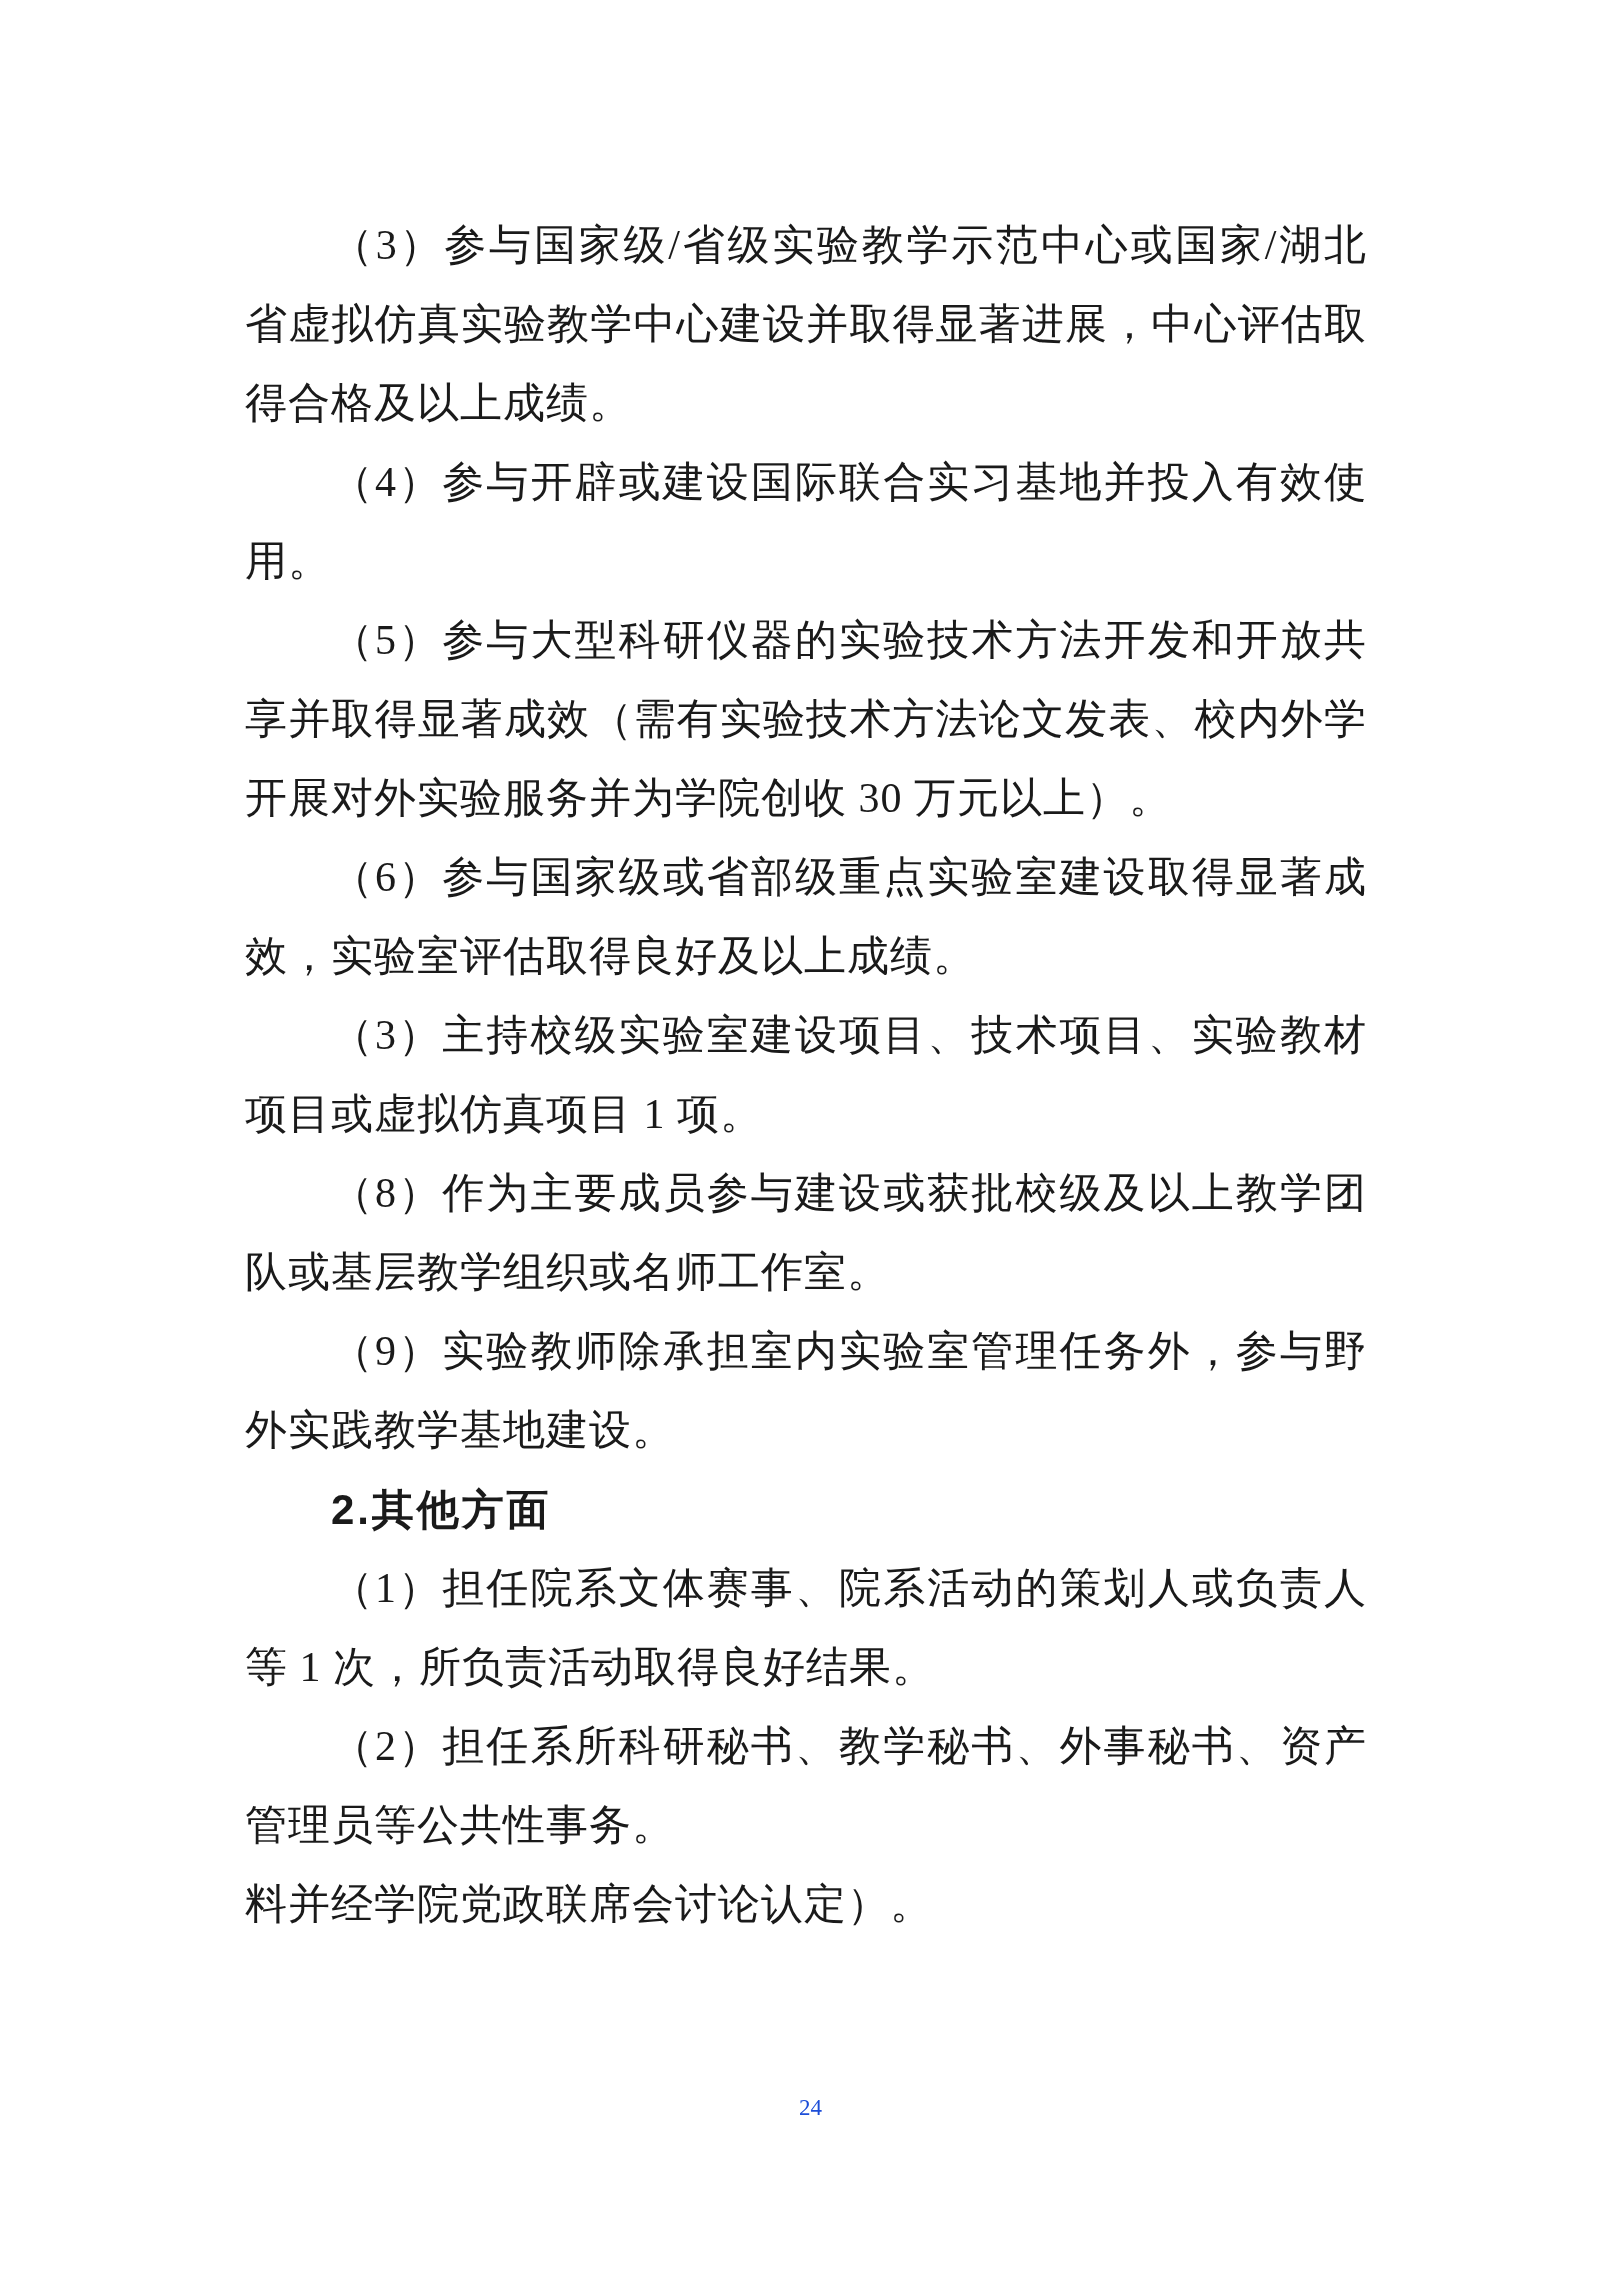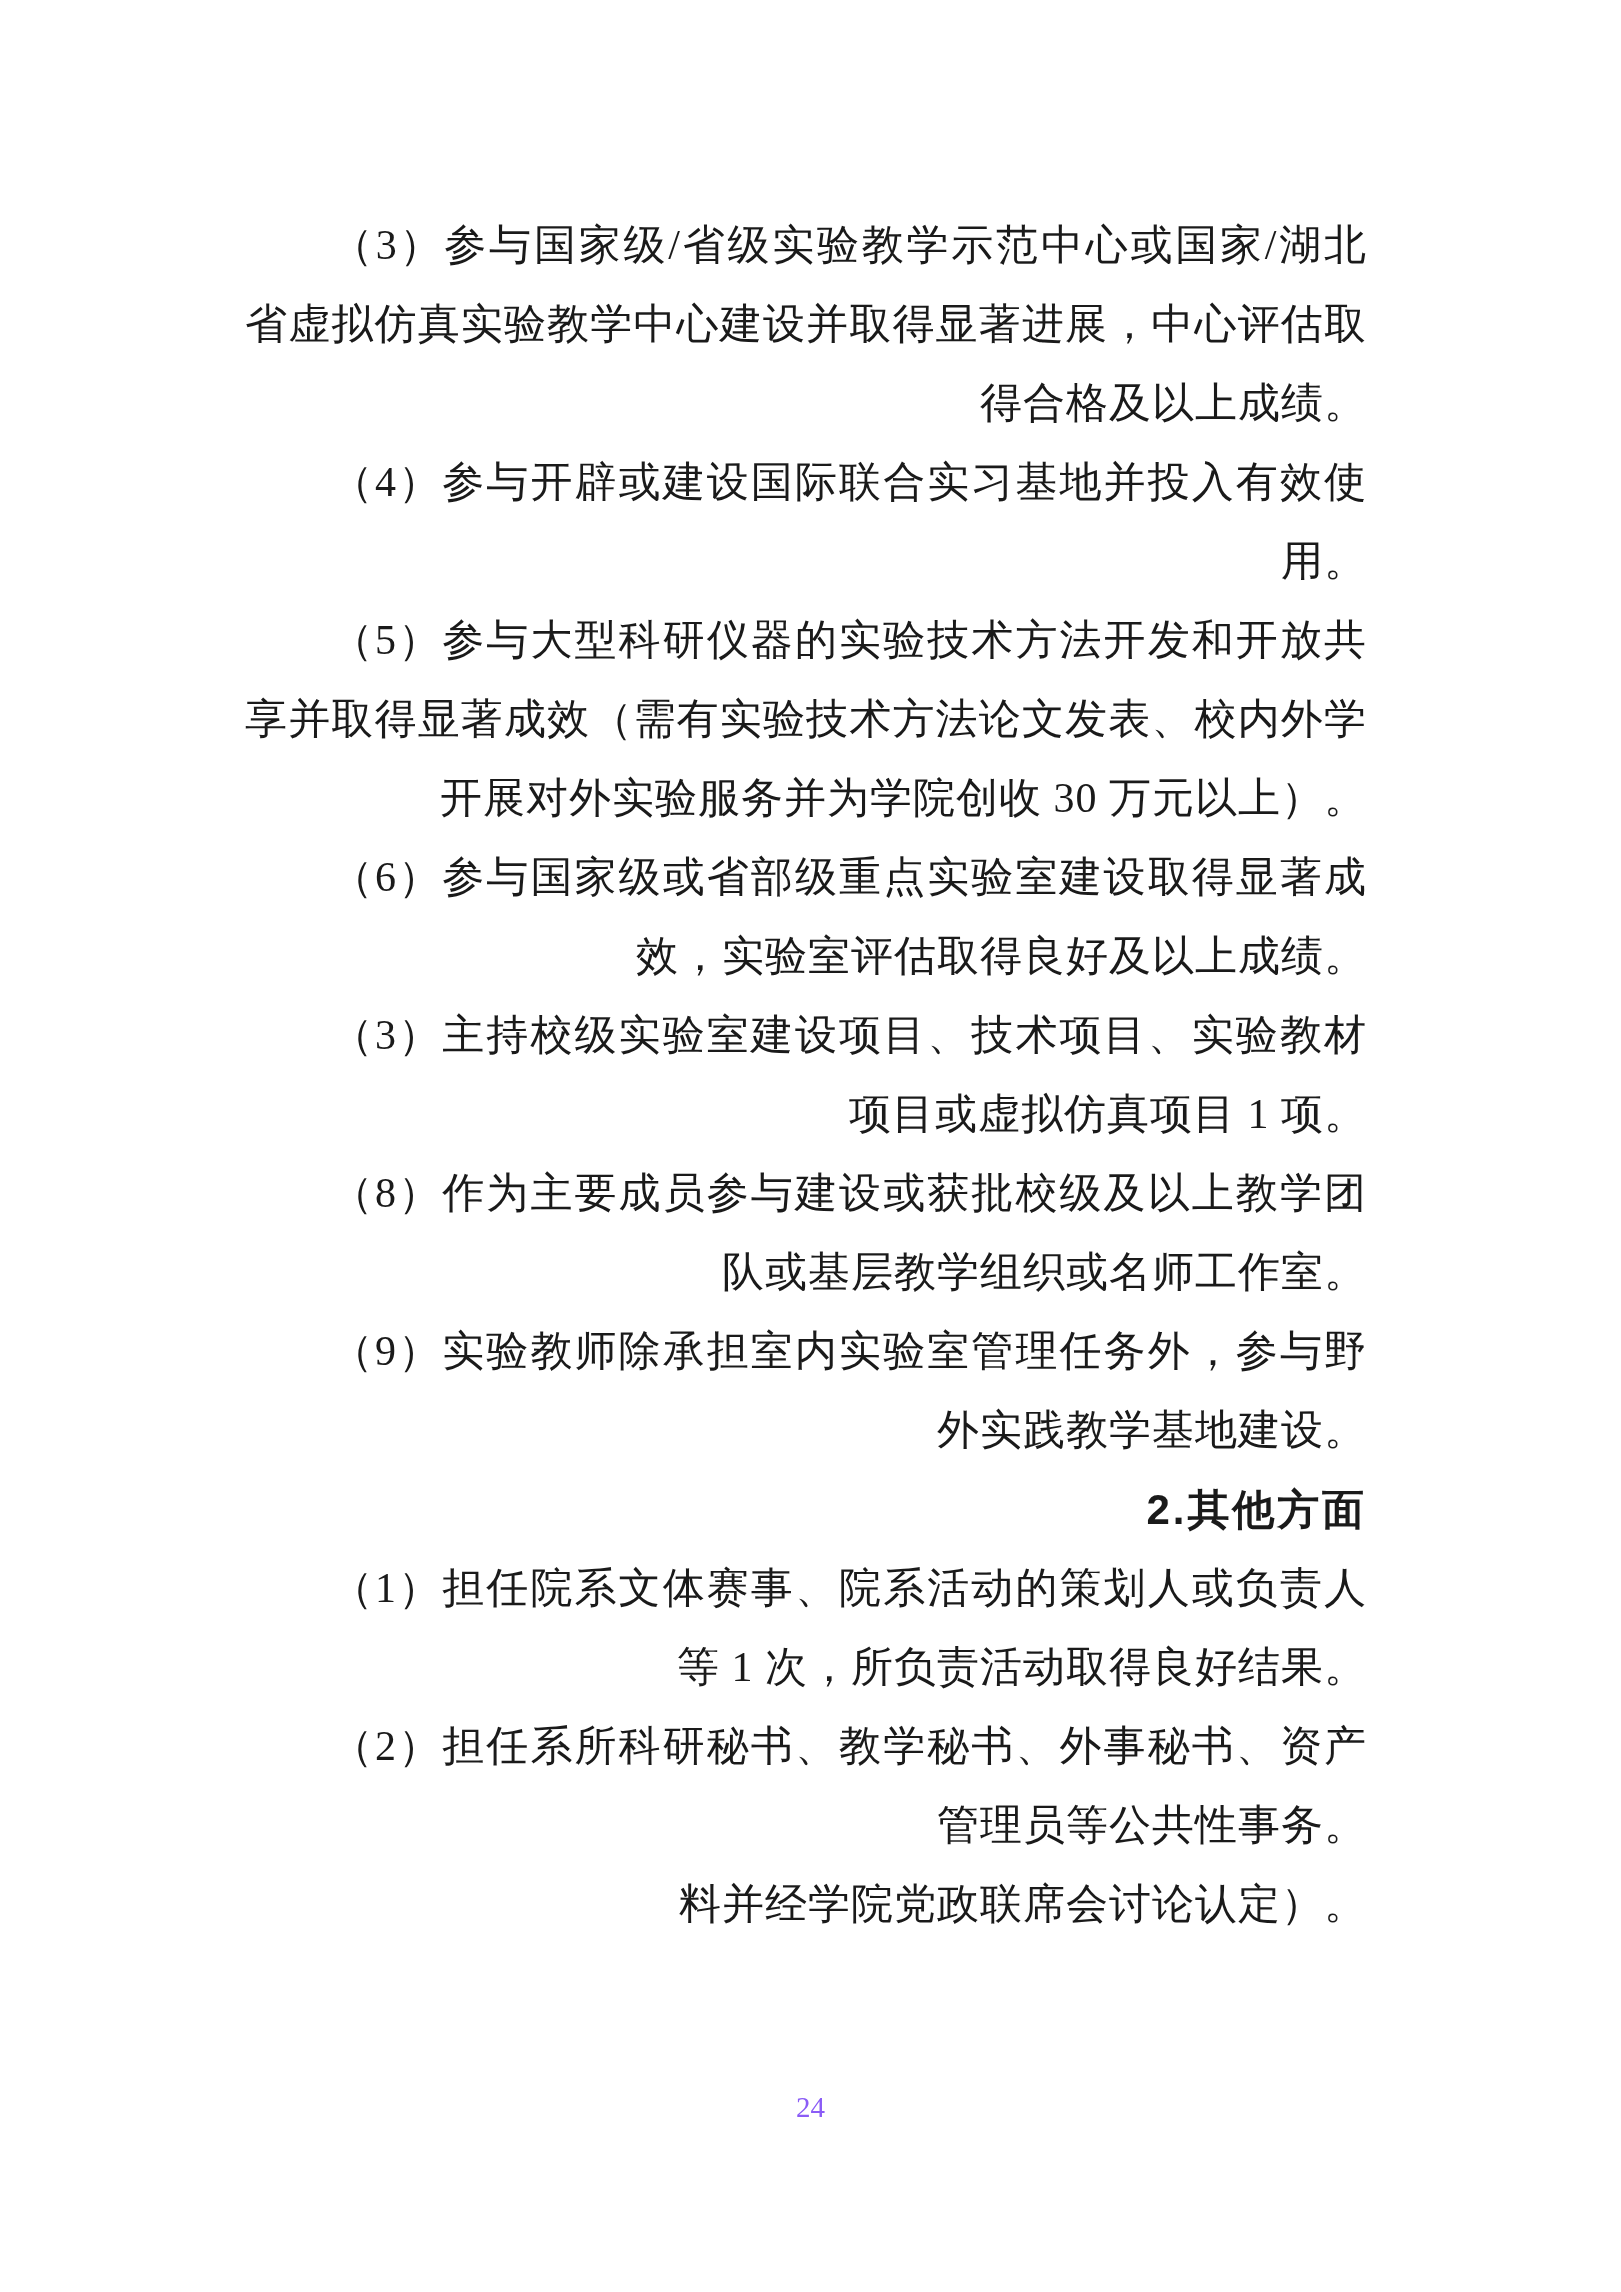--- a/index.html
+++ b/index.html
@@ -22,44 +22,43 @@
     top: 206px;
     width: 1122px;
   }
   .line {
     font-size: 42px;
     line-height: 79px;
     height: 79px;
     white-space: nowrap;
     overflow: hidden;
     letter-spacing: 1px;
-    text-align: right;
   }
   .line.justify {
     text-align: justify;
     text-align-last: justify;
     text-justify: inter-ideograph;
   }
   .line.indent {
     padding-left: 86px;
   }
   .line.bold {
     font-weight: 700;
     font-family: "Liberation Sans", "DejaVu Sans", sans-serif;
     letter-spacing: 2.9px;
   }
   .footer {
     position: absolute;
     top: 2088px;
     left: 0;
     width: 1621px;
     text-align: center;
-    font-size: 29px;
+    font-size: 23px;
     line-height: 39px;
-    color: #8b5cf6;
+    color: #1d4ed8;
     font-family: "Liberation Serif", "DejaVu Serif", serif;
   }
 </style>
 </head>
 <body>
 
 <div class="page">
   <div class="body-text">
       <div class="line indent justify">（3）参与国家级/省级实验教学示范中心或国家/湖北</div>
       <div class="line justify">省虚拟仿真实验教学中心建设并取得显著进展，中心评估取</div>

